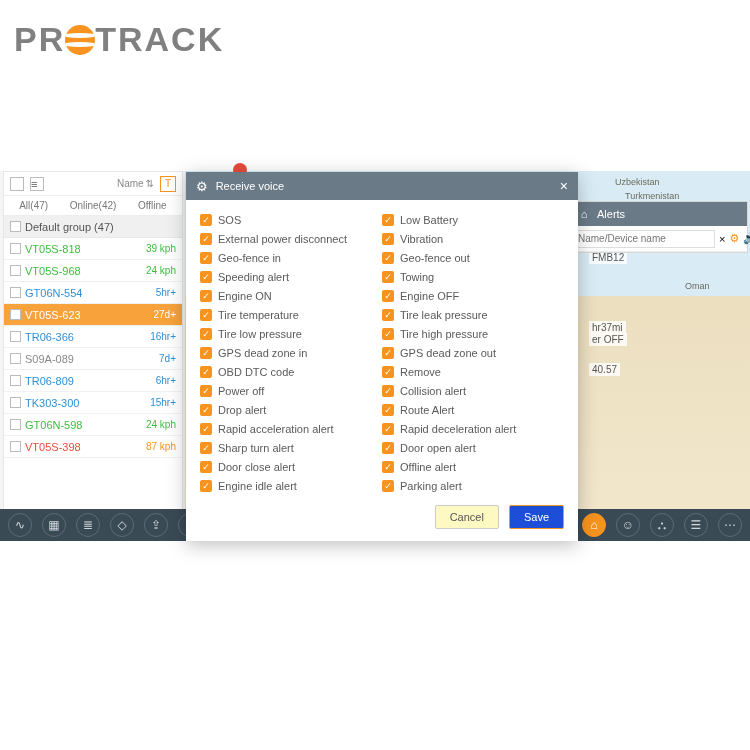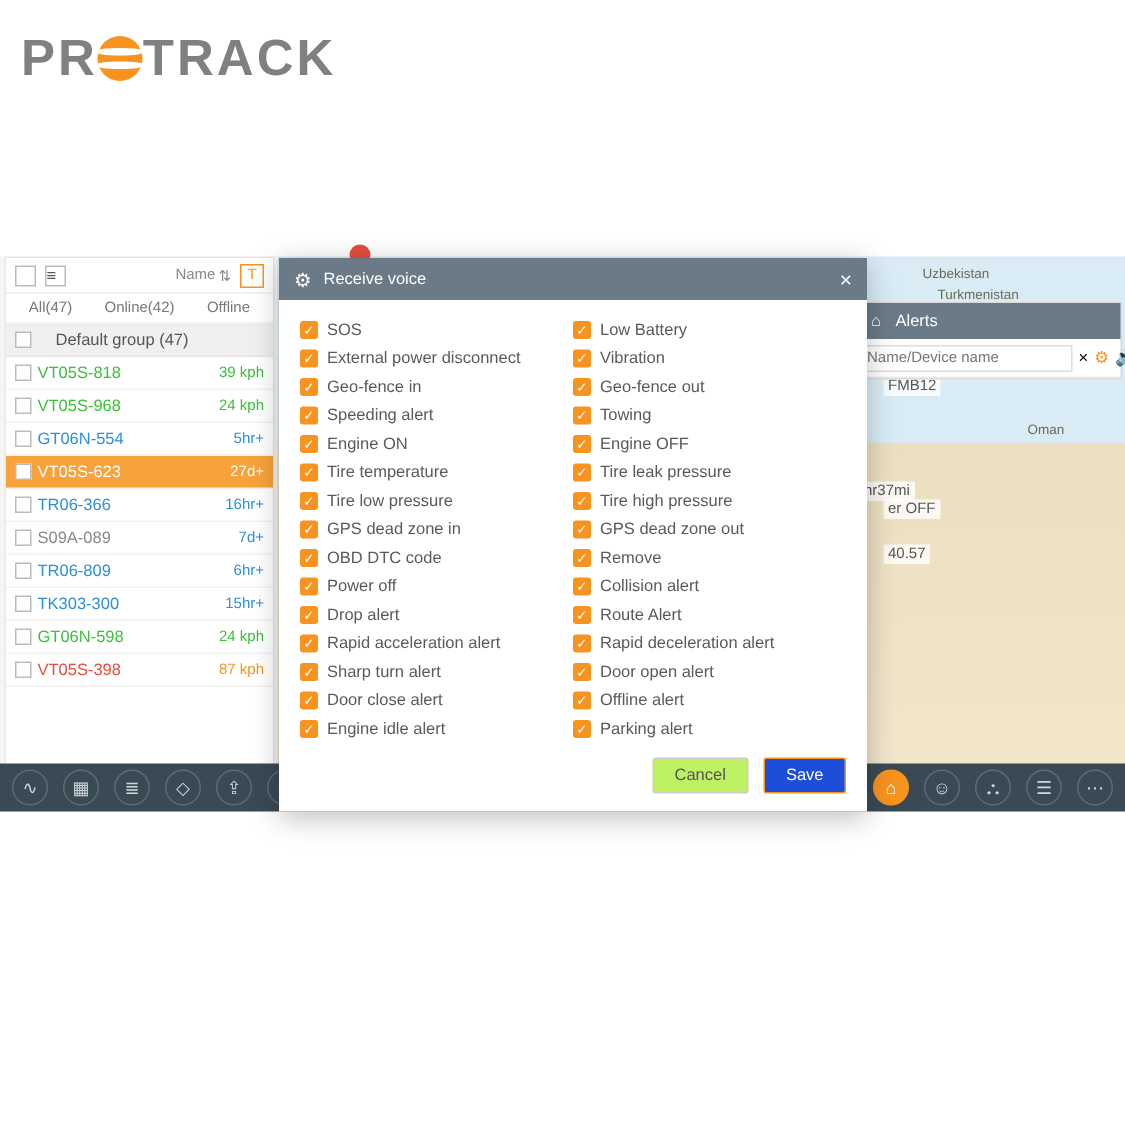--- a/index.html
+++ b/index.html
@@ -16,21 +16,21 @@
 .workspace { position: absolute; top: 171px; left: 0; right: 0; height: 370px; background: #f5f5f5; }
 
 
 .sidebar { position: absolute; top: 0; left: 3px; width: 180px; height: 355px; background: #fff; border: 1px solid #e6e6e6; font-size: 11px; color: #555; }
 .sidebar-top { height: 24px; display: flex; align-items: center; gap: 6px; padding: 0 6px; border-bottom: 1px solid #eee; }
 .sidebar-top .sortbtn { margin-left: auto; font-size: 10px; color: #888; display: flex; align-items: center; gap: 2px; }
 .sidebar-top .tbtn { width: 16px; height: 16px; border: 1px solid #f7931e; color: #f7931e; font-size: 10px; display: flex; align-items: center; justify-content: center; }
 .ico { width: 14px; height: 14px; border: 1px solid #bbb; display: inline-block; }
 .sidebar-tabs { height: 20px; display: flex; font-size: 10px; border-bottom: 1px solid #eee; }
 .sidebar-tabs span { flex: 1; display: flex; align-items: center; justify-content: center; color: #777; }
-.group-row { height: 22px; display: flex; align-items: center; padding: 0 6px; background: #f0f0f0; border-bottom: 1px solid #e8e8e8; gap: 16px; }
+.group-row { height: 22px; display: flex; align-items: center; padding: 0 6px; background: #f0f0f0; border-bottom: 1px solid #e8e8e8; gap: 4px; }
 .dev-row { height: 22px; display: flex; align-items: center; padding: 0 6px; border-bottom: 1px solid #f2f2f2; gap: 4px; }
 .dev-row.sel { background: #f7a23b; color: #fff; }
 .dev-row .name { flex: 1; }
 .dev-row .val { font-size: 10px; }
 .cbx { width: 11px; height: 11px; border: 1px solid #bbb; background: #fff; display: inline-block; }
 .vgreen { color: #3bbf3b; }
 .vblue { color: #2e8fd8; }
 .vred { color: #e74c3c; }
 .vorange { color: #f7931e; }
 .vgrey { color: #888; }
@@ -58,21 +58,21 @@
 
 .modal { position: absolute; top: 172px; left: 186px; width: 392px; background: #fff; box-shadow: 0 4px 18px rgba(0,0,0,.25); z-index: 50; font-size: 11px; color: #5a5a5a; }
 .modal-hd { height: 28px; background: #6a7a87; color: #fff; display: flex; align-items: center; padding: 0 10px; gap: 8px; }
 .modal-hd .gear { font-size: 13px; }
 .modal-hd .close { margin-left: auto; font-size: 14px; cursor: pointer; }
 .modal-body { padding: 10px 14px 4px 14px; display: flex; }
 .modal-col { flex: 1; }
 .opt { display: flex; align-items: center; gap: 6px; height: 19px; }
 .opt .chk { width: 12px; height: 12px; background: #f7931e; color: #fff; display: flex; align-items: center; justify-content: center; font-size: 9px; border-radius: 2px; }
 .modal-ft { padding: 6px 14px 12px; display: flex; justify-content: flex-end; gap: 10px; }
-.btn { height: 24px; padding: 0 14px; font-size: 11px; border-radius: 2px; display: inline-flex; align-items: center; border: 1px solid #ccc; background: #bef264; color: #555; }
+.btn { height: 24px; padding: 0 14px; font-size: 11px; border-radius: 2px; display: inline-flex; align-items: center; border: 1px solid #ccc; background: #fef9c3; color: #555; }
 .btn.primary { background: #1d4ed8; border-color: #f7931e; color: #fff; }
 
 
 .bottombar { position: absolute; left: 0; right: 0; bottom: 0; height: 32px; background: #3a4a55; display: flex; align-items: center; padding: 0 8px; gap: 10px; color: #cfd6db; }
 .bb-btn { width: 24px; height: 24px; border: 1px solid #5c6b76; border-radius: 50%; display: flex; align-items: center; justify-content: center; font-size: 12px; }
 .bb-btn.active { background: #f7931e; border-color: #f7931e; color: #fff; }
 .bb-search { flex: 0 0 170px; height: 22px; border: 1px solid #5c6b76; border-radius: 11px; display: flex; align-items: center; padding: 0 8px; gap: 6px; color: #9aa6af; font-size: 11px; }
 .bb-spacer { flex: 1; }
 
 .mlab { position: absolute; bottom: 4px; left: 50px; font-size: 10px; color: #888; }
@@ -160,21 +160,21 @@
     <div class="pin" style="left:48px; top:-8px"></div>
     <div id="map-labels">
         <span class="map-label" style="left: 430px; top: 6px;">Uzbekistan</span>
         <span class="map-label" style="left: 440px; top: 20px;">Turkmenistan</span>
         <span class="map-label" style="left: 448px; top: 70px;">Iran</span>
         <span class="map-label" style="left: 500px; top: 110px;">Oman</span>
         <span class="map-label" style="left: 6px; top: 330px;">Argentina</span>
       </div>
     <div id="map-info">
         <span class="infoline " style="left: 404px; top: 80px;">FMB12</span>
-        <span class="infoline " style="left: 388px; top: 150px;">hr37mi</span>
+        <span class="infoline " style="left: 404px; top: 150px;">hr37mi</span>
         <span class="infoline " style="left: 404px; top: 162px;">er OFF</span>
         <span class="infoline vblue" style="left: 404px; top: 192px;">40.57</span>
       </div>
   </div>
 
   <div class="alerts">
     <div class="alerts-hd">
       <span class="tiny-icon">⌂</span>
       <span>Alerts</span>
     </div>

